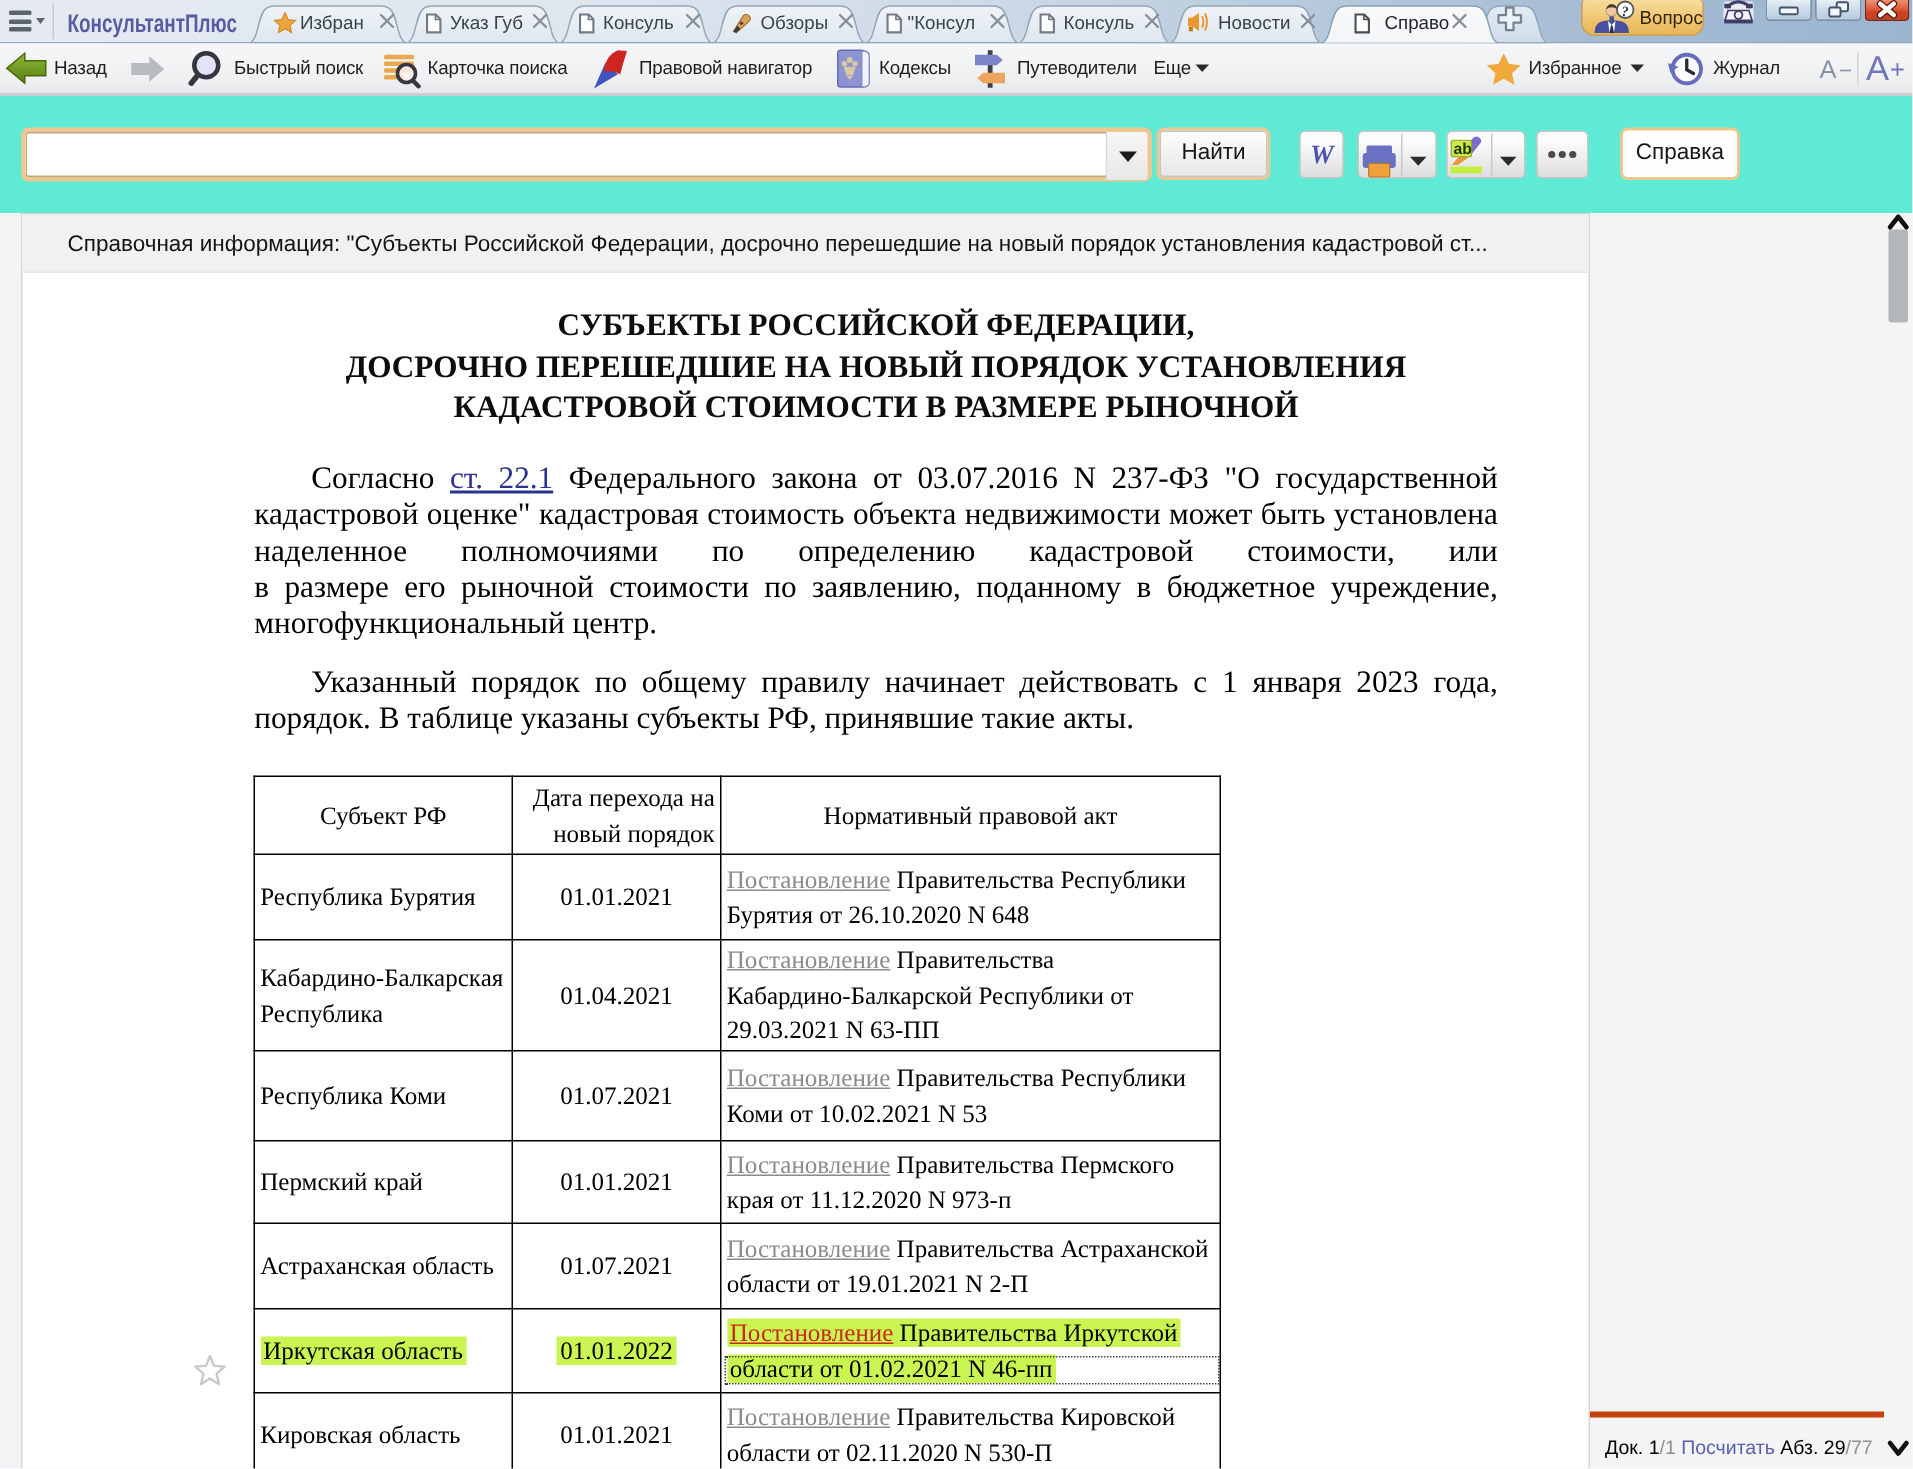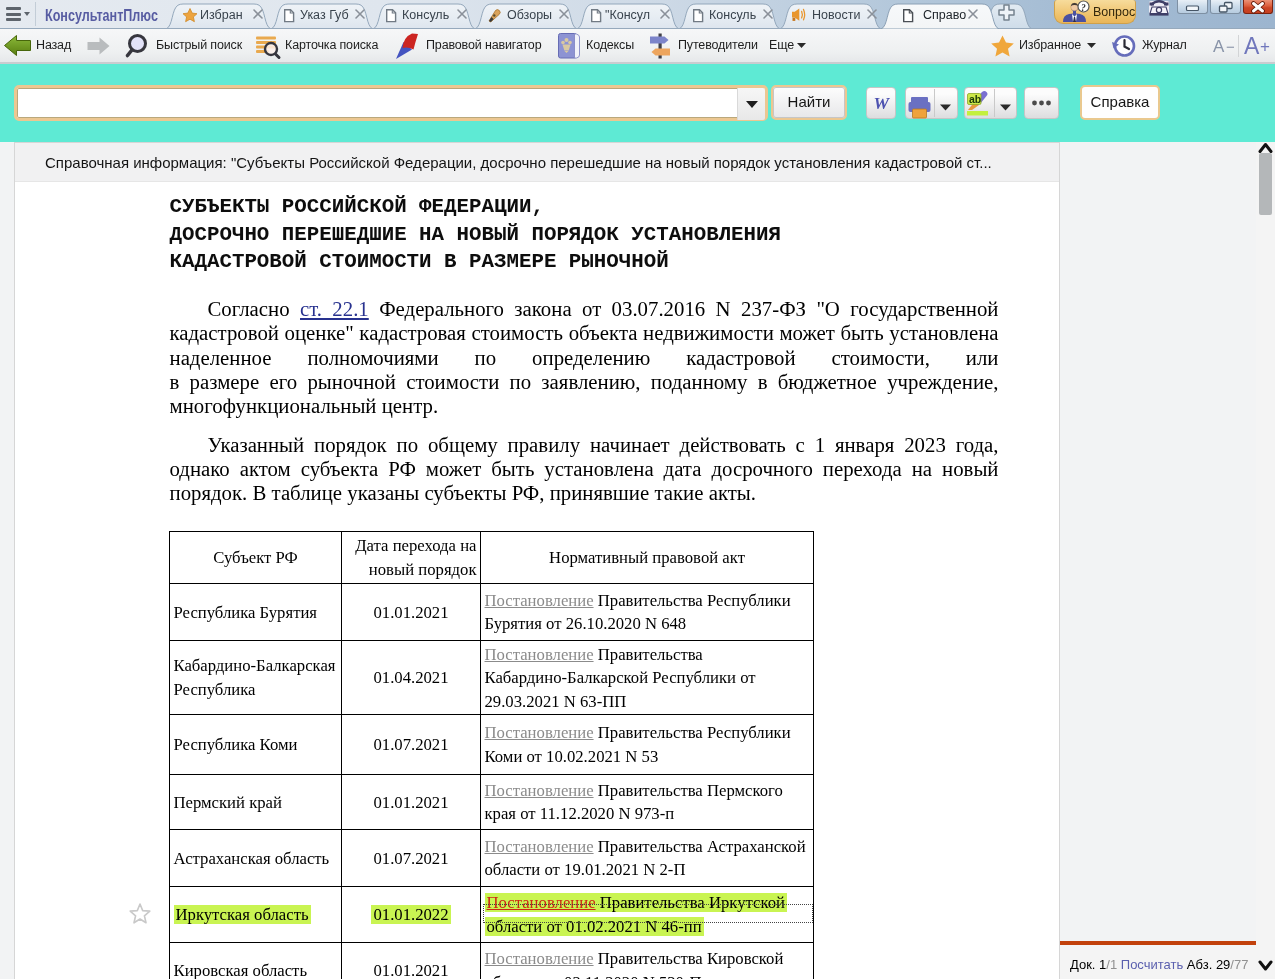--- a/index.html
+++ b/index.html
@@ -42,21 +42,21 @@
 #btnprint { left:905px; width:53px; }
 #btnabc { left:964px; width:53px; }
 #btndots { left:1024px; width:35px; }
 #btnhelp { position:absolute; left:1080px; top:21px; width:80px; height:35px; background:#fefefe; border:2.5px solid #e9c88e; border-radius:5px; text-align:center; font-size:15px; line-height:29px; color:#161616; }
 .splitline { position:absolute; top:1px; bottom:1px; width:1px; background:#c9c9c9; }
 
 
 #docpanel { position:absolute; left:14px; top:142px; width:1046px; height:837px; background:#fff; border:1px solid #d6d6d6; border-bottom:none; }
 #docheader { position:absolute; left:0; top:0; width:1044px; height:39px; background:#f1f1f2; border-bottom:1px solid #e6e6e6; font-size:15px; color:#141414; line-height:40px; padding-left:30px; white-space:nowrap; overflow:hidden; }
 #doccontent { position:absolute; left:154.5px; top:39px; width:829px; font-family:"Liberation Serif", serif; font-size:20.8px; color:#000; }
-#doctitle { margin-top:11px; text-align:left; font-family:Liberation Mono, monospace; font-weight:bold; font-size:20.8px; line-height:27.7px; color:#0d0d0d; }
+#doctitle { margin-top:21px; text-align:center; font-family:Liberation Serif, serif; font-weight:bold; font-size:20.8px; line-height:27.7px; color:#0d0d0d; }
 .jline { text-align:justify; text-align-last:justify; line-height:24.3px; white-space:nowrap; }
 .jlast { text-align:left; line-height:24.3px; }
 .indent { text-indent:38px; }
 a.blue { color:#28328f; text-decoration:underline;margin-top:20px; }
 a.gray { color:#8b8b8b; text-decoration:underline; }
 a.red { color:#cc2714; text-decoration:underline; }
 #dtable { border-collapse:collapse; table-layout:fixed; width:645px; margin-top:26px; margin-left:-1px; font-size:16.7px; }
 #dtable td { border:1px solid #000; vertical-align:middle; line-height:23.5px; padding:1px 3px 1px 4px; white-space:nowrap; }
 .hl { background:#c9f452; padding:0 2px; }
 
@@ -311,21 +311,20 @@
     <div id="doctitle">СУБЪЕКТЫ РОССИЙСКОЙ ФЕДЕРАЦИИ,<br>ДОСРОЧНО ПЕРЕШЕДШИЕ НА НОВЫЙ ПОРЯДОК УСТАНОВЛЕНИЯ<br>КАДАСТРОВОЙ СТОИМОСТИ В РАЗМЕРЕ РЫНОЧНОЙ</div>
     <div id="para1" style="margin-top:21px">
       <div class="jline indent">Согласно <a class="blue" href="#">ст.&nbsp;22.1</a> Федерального закона от 03.07.2016 N 237-ФЗ "О государственной</div>
       <div class="jline">кадастровой оценке" кадастровая стоимость объекта недвижимости может быть установлена</div>
       <div class="jline">наделенное полномочиями по определению кадастровой стоимости, или</div>
       <div class="jline">в размере его рыночной стоимости по заявлению, поданному в бюджетное учреждение,</div>
       <div class="jlast">многофункциональный центр.</div>
     </div>
     <div id="para2" style="margin-top:14px">
       <div class="jline indent">Указанный порядок по общему правилу начинает действовать с 1 января 2023 года,</div>
-      <div class="jline">однако актом субъекта РФ может быть установлена дата досрочного перехода на новый</div>
       <div class="jlast">порядок. В таблице указаны субъекты РФ, принявшие такие акты.</div>
     </div>
     <table id="dtable">
       <tbody>
           <tr style="height:52px">
         <td style="width:172px; text-align:center">Субъект РФ</td>
         <td style="width:139px; text-align:right">Дата перехода на<br>новый порядок</td>
         <td style="width:333px; text-align:center">Нормативный правовой акт</td>
       </tr>
       <tr style="height:57px">

